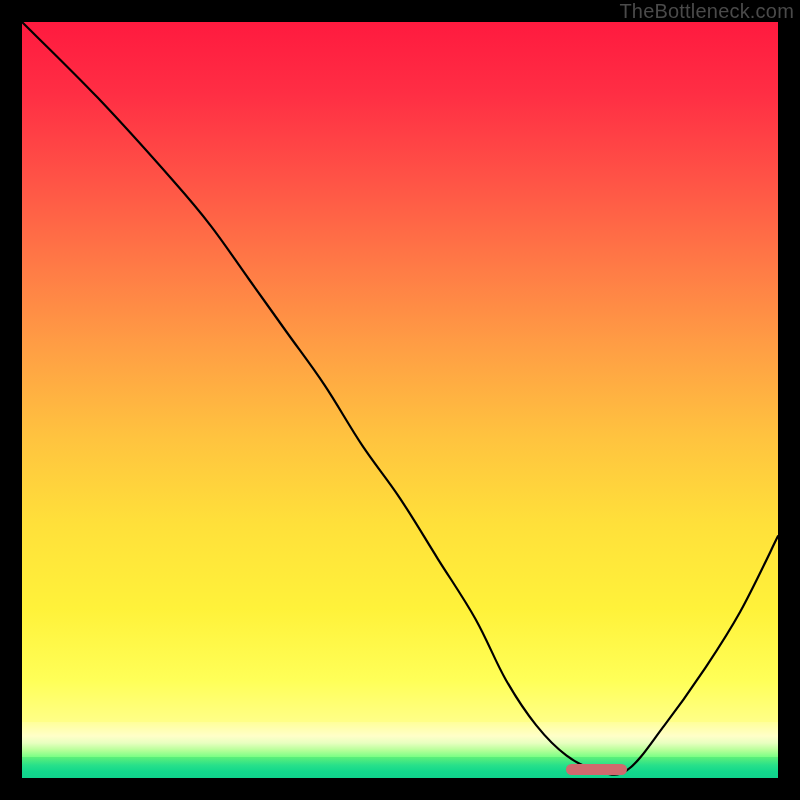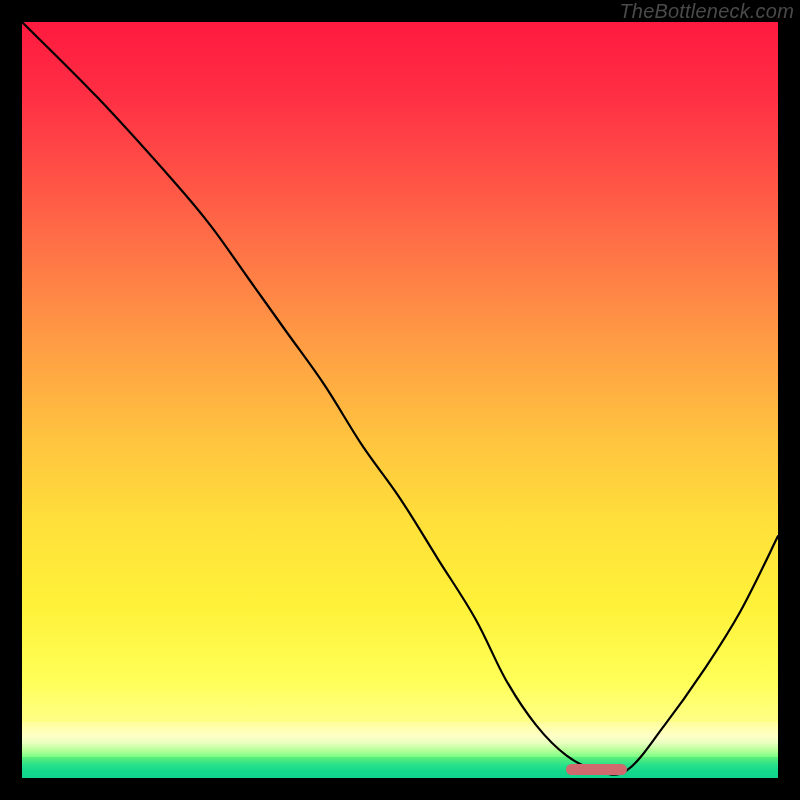--- a/index.html
+++ b/index.html
@@ -75,21 +75,20 @@
   }
   .watermark {
     position: absolute;
     top: 0px;
     right: 6px;
     color: #4a4a4a;
     font-family: Arial, Helvetica, sans-serif;
     font-size: 20px;
     letter-spacing: 0.2px;
     user-select: none;
-    font-style: italic;
   }
   .marker {
     position: absolute;
     height: 11px;
     background: #d06a6e;
     border-radius: 6px;
   }
 </style>
 </head>
 <body>

